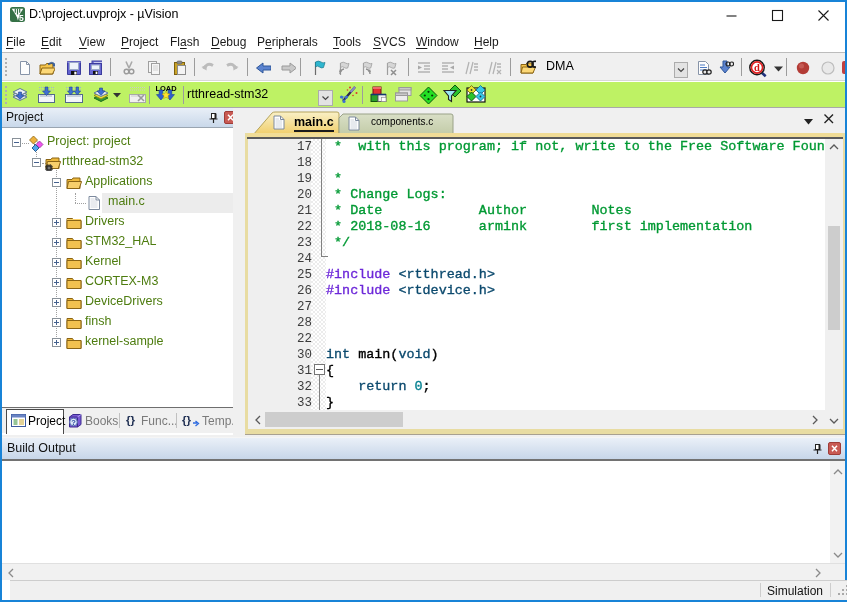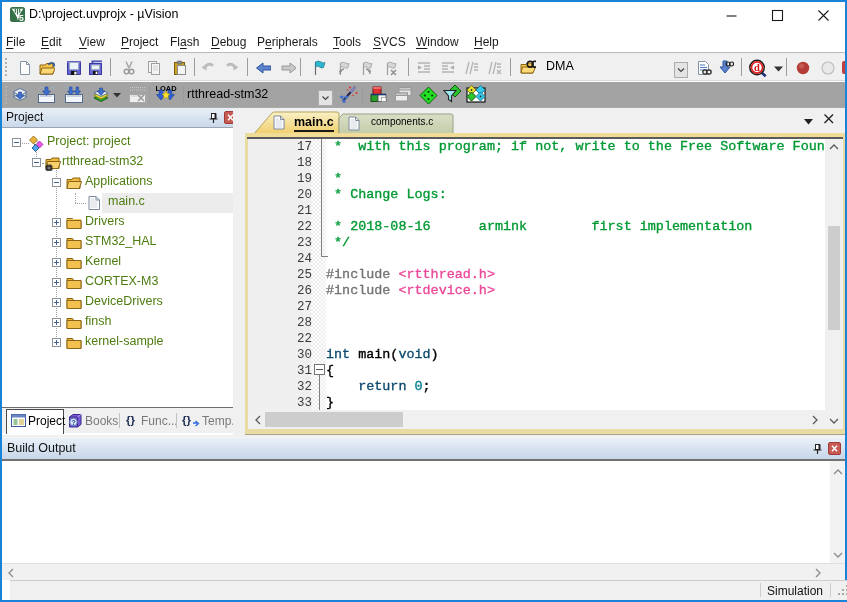--- a/index.html
+++ b/index.html
@@ -8,21 +8,21 @@
 .abs{position:absolute}
 
 #title{left:0;top:0;width:843px;height:28px;background:#fff}
 #title .txt{left:27px;top:5px;font-size:12.5px;color:#000}
 
 #menu{left:0;top:28px;width:843px;height:23px;background:#fff;border-bottom:1px solid #bcbcbc}
 #menu span{position:absolute;top:5px;font-size:12px;color:#1a1a1a}
 #menu u{text-decoration:underline;text-underline-offset:2px}
 
 #tb1{left:0;top:51px;width:843px;height:28px;background:#f0f0f0;border-bottom:1px solid #d8d8d8}
-#tb2{left:0;top:80px;width:843px;height:26px;background:#a3a3a3;border-bottom:1px solid #a9a9a9}
+#tb2{left:0;top:80px;width:843px;height:26px;background:#bef264;border-bottom:1px solid #a9a9a9}
 .grip{width:2px;border-left:2px dotted #b0b0b0}
 .vsep{width:1px;background:#9c9c9c}
 .ico{position:absolute;width:16px;height:16px}
 
 #pphdr{left:0;top:106px;width:231px;height:20px;background:linear-gradient(#e9eff7,#c9d8ea);border-bottom:1px solid #9aa5b1}
 #pptree{left:0;top:126px;width:231px;height:279px;background:#fff;font-size:12.5px}
 #pptabs{left:0;top:405px;width:231px;height:26px;background:#f0f0f0;border-top:1px solid #6e6e6e}
 .trow{position:absolute;height:20px;line-height:20px;color:#4d7c0f;white-space:nowrap}
 #pptree > *{margin-top:-2px}
 .ebox{position:absolute;width:9px;height:9px;background:#fff;border:1px solid #899199}
@@ -37,21 +37,21 @@
 #edstrip{left:243px;top:131px;width:600px;height:6px;background:#f0dc96}
 #edl{left:243px;top:131px;width:3px;height:302px;background:#e8dca2}
 #edr{left:840px;top:131px;width:3px;height:302px;background:#e8dca2}
 #edb{left:243px;top:427px;width:600px;height:6px;background:#e8dca2;border-bottom:1px solid #a8a090}
 #eddark{left:245px;top:135px;width:596px;height:2px;background:#5a5a5a}
 #edcode{left:246px;top:137px;width:577px;height:271px;background:#fff;overflow:hidden}
 #gutter{left:0px;top:0px;width:63px;height:271px;background:#efefef}
 #foldm{left:63px;top:0px;width:15px;height:271px;background-image:linear-gradient(45deg,#ececec 25%,transparent 25%,transparent 75%,#ececec 75%),linear-gradient(45deg,#ececec 25%,transparent 25%,transparent 75%,#ececec 75%);background-size:4px 4px;background-position:0 0,2px 2px}
 .ln{position:absolute;height:16px;line-height:16px;font-family:"Liberation Mono",monospace;font-size:12.5px;color:#3c3c3c;width:64px;text-align:right}
 .cl{position:absolute;left:78px;height:16px;line-height:16px;font-family:"Liberation Mono",monospace;font-size:13.42px;white-space:pre;color:#000;-webkit-text-stroke:0.35px}
-.c1{color:#009933}.c2{color:#737373}.c3{color:#ec4899}.c4{color:#0c4a6e}.c5{color:#007f8f}
+.c1{color:#009933}.c2{color:#6d28d9}.c3{color:#0c4a6e}.c4{color:#0c4a6e}.c5{color:#007f8f}
 #edvs{left:823px;top:137px;width:18px;height:290px;background:#f0f0f0}
 #edhs{left:246px;top:408px;width:577px;height:19px;background:#f0f0f0}
 .thumb{position:absolute;background:#cdcdcd}
 .car{position:absolute;font-size:10px;color:#5a5a5a;font-weight:700}
 
 #bohdr{left:0;top:435px;width:843px;height:22px;background:linear-gradient(#eaf0f8,#c7d6e9);border-top:1px solid #f5f5f5}
 #bodark{left:0;top:457px;width:843px;height:2px;background:#727272}
 #bocontent{left:0;top:459px;width:828px;height:102px;background:#fff}
 #bovs{left:828px;top:459px;width:15px;height:102px;background:#f2f2f2}
 #bohs{left:0;top:561px;width:843px;height:17px;background:#f1f1f1;border-top:1px solid #e0e0e0}
@@ -546,20 +546,21 @@
       <div class="ln" style="top:240px">32</div>
       <div class="ln" style="top:256px">33</div>
   <div class="abs" style="left:73px;top:0;width:1px;height:117px;background:#808080"></div>
   <div class="abs" style="left:73px;top:117px;width:7px;height:1px;background:#808080"></div>
   <div class="abs" style="left:66px;top:225px;width:11px;height:11px;background:#fff;border:1px solid #757575"></div>
   <div class="abs" style="left:68px;top:230px;width:7px;height:1px;background:#555"></div>
   <div class="abs" style="left:71px;top:236px;width:1px;height:35px;background:#808080"></div>
   <div class="cl c1" style="top:0"> *  with this program; if not, write to the Free Software Foundation, Inc.,</div>
   <div class="cl c1" style="top:32px"> *</div>
   <div class="cl c1" style="top:48px"> * Change Logs:</div>
+  <div class="cl c1" style="top:64px"> * Date            Author        Notes</div>
   <div class="cl c1" style="top:80px"> * 2018-08-16      armink        first implementation</div>
   <div class="cl c1" style="top:96px"> */</div>
   <div class="cl" style="top:128px"><span class="c2">#include</span> <span class="c3">&lt;rtthread.h&gt;</span></div>
   <div class="cl" style="top:144px"><span class="c2">#include</span> <span class="c3">&lt;rtdevice.h&gt;</span></div>
   <div class="cl" style="top:208px"><span class="c4">int</span> main(<span class="c4">void</span>)</div>
   <div class="cl" style="top:224px">{</div>
   <div class="cl" style="top:240px">    <span class="c4">return</span> <span class="c5">0</span>;</div>
   <div class="cl" style="top:256px">}</div>
  </div>
  <div class="abs" id="edvs">

